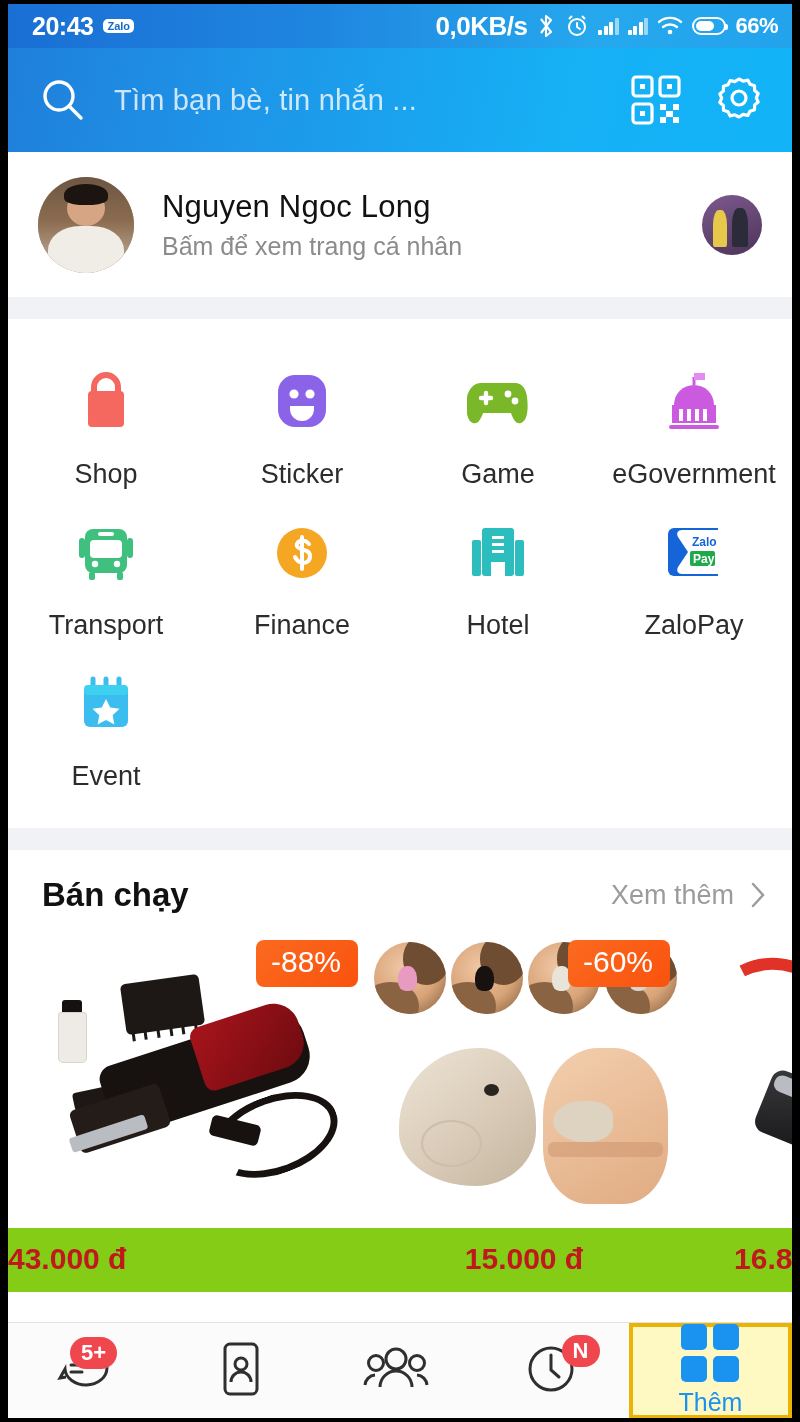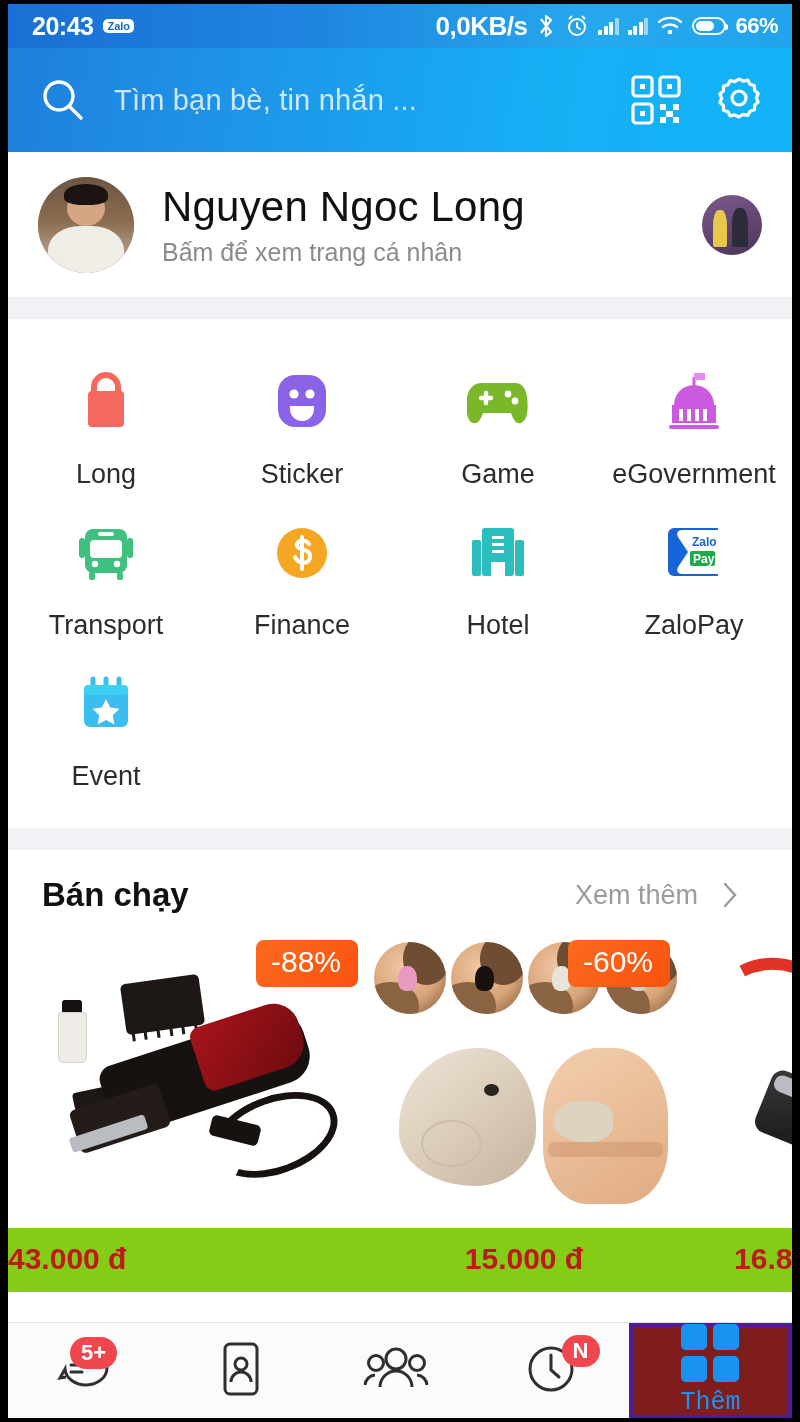--- a/index.html
+++ b/index.html
@@ -77,21 +77,21 @@
     background: linear-gradient(160deg,#cdbfb0,#8d7b6b);
   }
   .avatar .room { position:absolute; inset:0; background:linear-gradient(180deg,#6d5643 0%,#8a6b4f 45%,#c9b7a5 100%); }
   .avatar .head { position:absolute; left:30%; top:14%; width:40%; height:38%;
     border-radius:50%; background:#d6a684; }
   .avatar .hair { position:absolute; left:27%; top:8%; width:46%; height:22%;
     border-radius:50% 50% 35% 35%; background:#1c1410; }
   .avatar .body { position:absolute; left:10%; top:52%; width:80%; height:60%;
     border-radius:42% 42% 0 0; background:#f0ece6; }
   .p-text { margin-left: 28px; }
-  .p-name { font-size: 42px; color: #111; font-weight: 500; letter-spacing: .2px; }
+  .p-name { font-size: 31px; color: #111; font-weight: 500; letter-spacing: .2px; }
   .p-sub { font-size: 25px; color: #8b8b8b; margin-top: 7px; }
   .p-story {
     margin-left: auto; width: 60px; height: 60px; border-radius: 50%;
     overflow: hidden; position: relative;
     background: linear-gradient(160deg,#7d5a8e,#4c3358);
   }
   .p-story .s1 { position:absolute; left:18%; top:26%; width:24%; height:62%;
     background:#e8c84a; border-radius:40% 40% 10% 10%; }
   .p-story .s2 { position:absolute; left:50%; top:22%; width:26%; height:66%;
     background:#2b2b3a; border-radius:40% 40% 10% 10%; }
@@ -104,24 +104,24 @@
   .app-cell {
     width: 25%; display: flex; flex-direction: column;
     align-items: center; padding: 18px 0 14px 0;
   }
   .app-ico { height: 62px; display: flex; align-items: center; justify-content: center; }
   .app-lbl { margin-top: 26px; font-size: 27px; color: #2c2c2c; }
 
   
   .sec {
     display: flex; align-items: center; justify-content: space-between;
-    padding: 26px 54px 14px 34px; background: #fff;
+    padding: 26px 26px 14px 34px; background: #fff;
   }
   .sec-title { font-size: 33px; font-weight: bold; color: #111; }
-  .sec-more { font-size: 27px; color: #9b9b9b; display: flex; align-items: center; gap: 24px; }
+  .sec-more { font-size: 27px; color: #9b9b9b; display: flex; align-items: center; gap: 16px; }
 
   
   .strip { display: flex; background: #fff; padding: 0 0 0 0; overflow: hidden; }
   .card { flex: none; position: relative; background: #84cc16; }
   .card.c1 { width: 360px; }
   .card.c2 { width: 312px; }
   .card.c3 { width: 200px; }
   .pimg { height: 300px; position: relative; overflow: hidden; background: #fff; }
   .badge {
     position: absolute; top: 12px; right: 10px; z-index: 5;
@@ -196,23 +196,22 @@
     border-top: 1px solid #e2e2e2;
     display: flex; align-items: center;
   }
   .nav-item {
     flex: 1; height: 100%;
     display: flex; flex-direction: column;
     align-items: center; justify-content: center;
     position: relative;
   }
   .nav-item.active {
-    border: 4px solid #4c1d95; background: #7f1d1d;
+    border: 4px solid #eab308; background: #fef9c3;
     height: 96px;
-    font-family: Liberation Mono, monospace;
   }
   .nav-badge {
     position: absolute; background: #f0474f; color: #fff;
     border-radius: 22px; font-size: 22px; font-weight: bold;
     padding: 3px 11px; line-height: 1.2;
   }
   .nav-lbl { font-size: 25px; color: #1a93f0; margin-top: 6px; }
   .grid-ico { display: grid; grid-template-columns: 26px 26px; grid-gap: 6px; }
   .grid-ico i { display:block; width: 26px; height: 26px; background: #1a93f0; border-radius: 5px; }
 </style>
@@ -316,21 +315,21 @@
 
   <div class="apps">
     <div class="apps-row">
       <div class="app-cell">
         <div class="app-ico">
           <svg width="56" height="62" viewBox="0 0 56 62">
             <path d="M16 20v-4a12 12 0 0124 0v4" fill="none" stroke="#f4685f" stroke-width="6" stroke-linecap="round"></path>
             <rect x="10" y="20" width="36" height="36" rx="4" fill="#f4685f"></rect>
           </svg>
         </div>
-        <div class="app-lbl">Long</div>
+        <div class="app-lbl">Shop</div>
       </div>
       <div class="app-cell">
         <div class="app-ico">
           <svg width="56" height="58" viewBox="0 0 56 58">
             <rect x="4" y="2" width="48" height="52" rx="17" fill="#8a63e8"></rect>
             <circle cx="20" cy="21" r="4.6" fill="#fff"></circle>
               <circle cx="36" cy="21" r="4.6" fill="#fff"></circle>
             <path d="M16 33h24v3a12 12 0 01-24 0z" fill="#fff"></path>
           </svg>
         </div>

